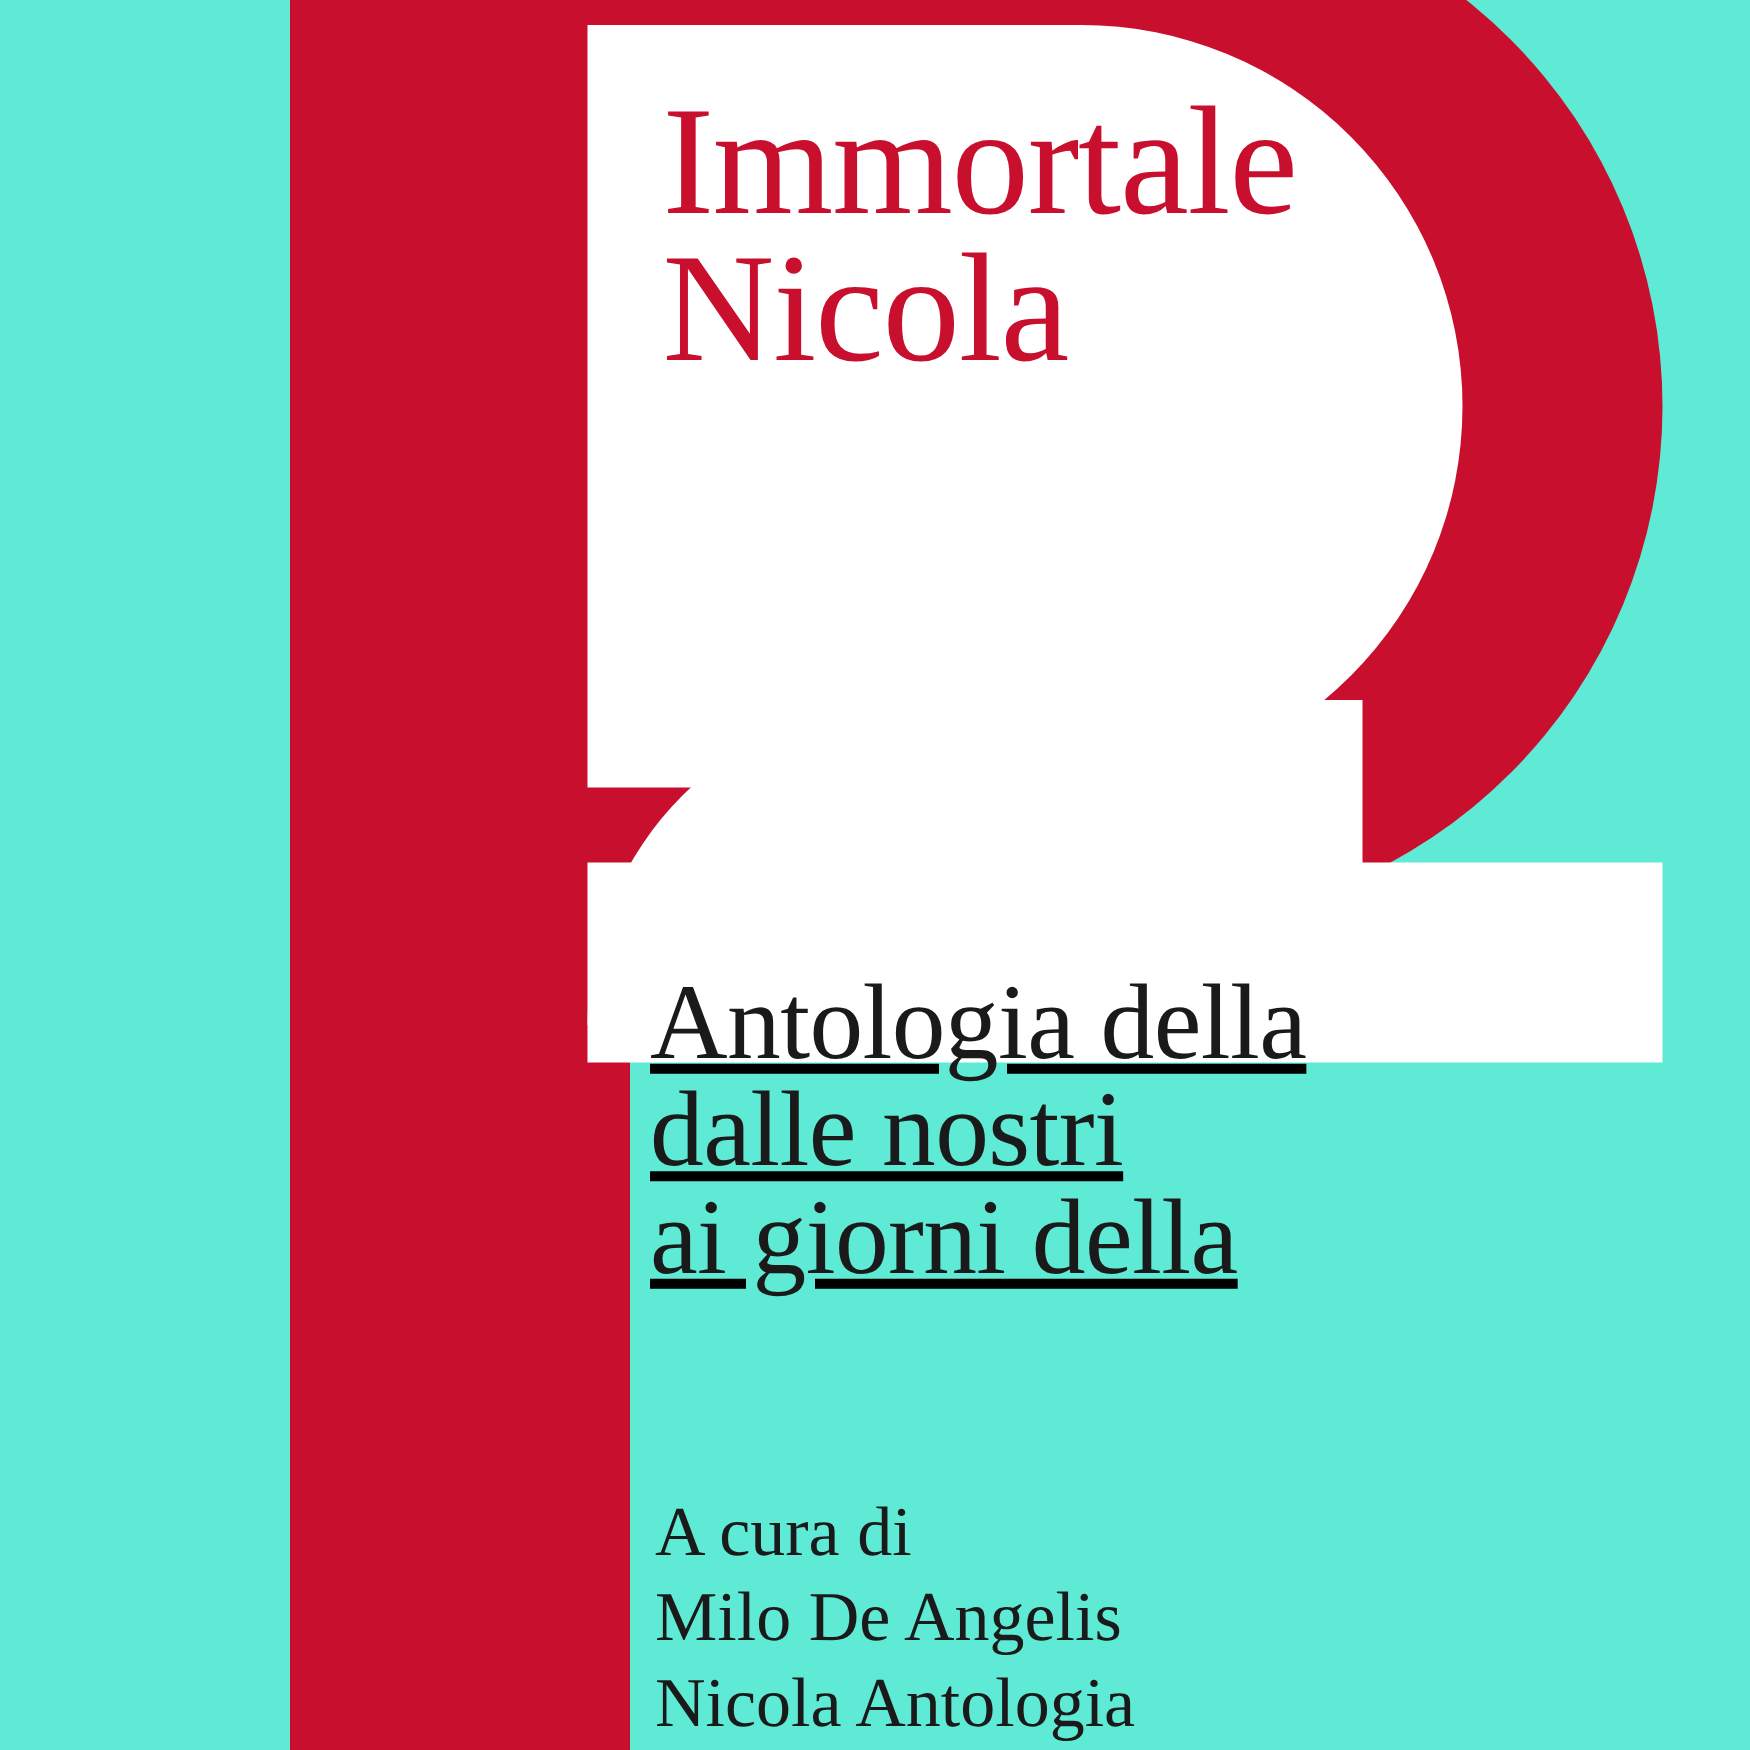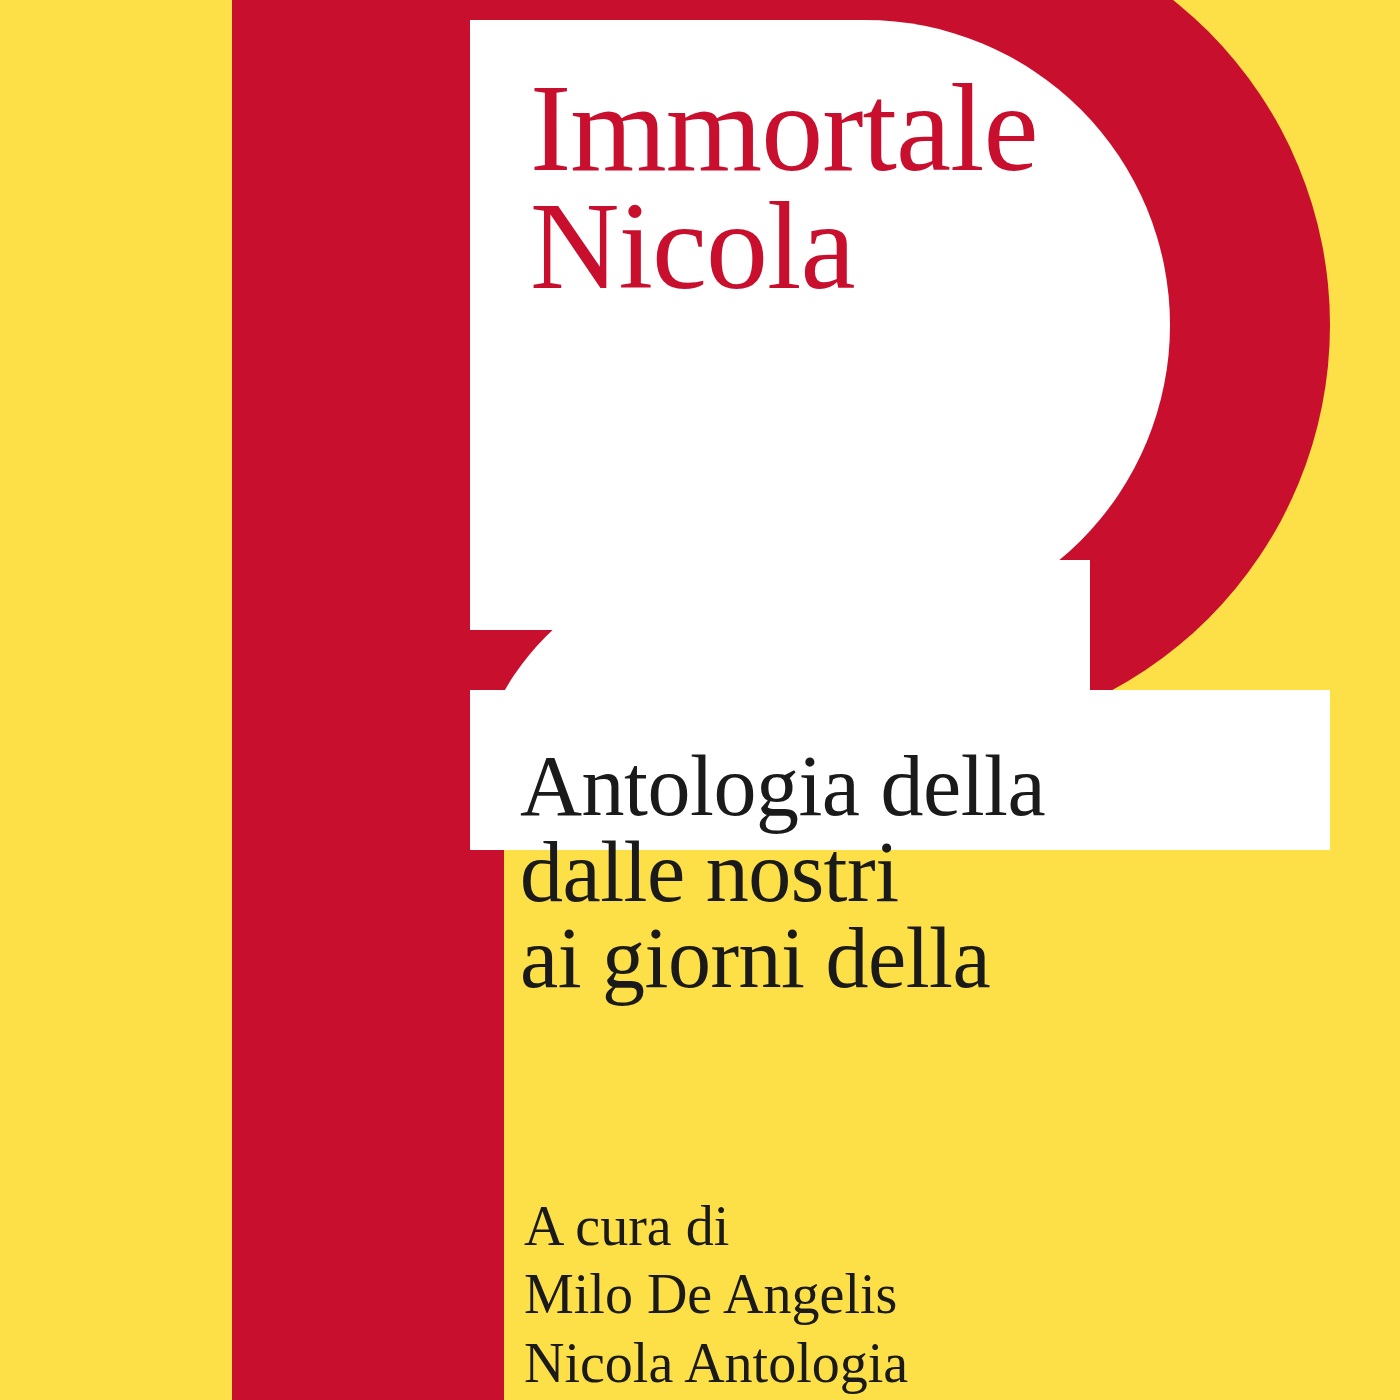--- a/index.html
+++ b/index.html
@@ -11,21 +11,21 @@
     width: 1400px;
     height: 1400px;
     overflow: hidden;
     font-family: "Liberation Serif", serif;
   }
 
   #cover {
     position: relative;
     width: 1400px;
     height: 1400px;
-    background: #fde047;
+    background: #5eead4;
     overflow: hidden;
   }
 
   
   .spine-bar {
     position: absolute;
     left: 232px;
     top: 0;
     width: 272px;
     height: 1400px;
@@ -85,23 +85,24 @@
     font-size: 124px;
     line-height: 0.95;
     letter-spacing: -1px;
     white-space: nowrap;
   }
 
   
   .subtitle-block {
     position: absolute;
     left: 520px;
-    top: 743px;
+    top: 774px;
     width: 800px;
     z-index: 5;
+    text-decoration: underline;
   }
   .subtitle-line {
     color: #1a1a1a;
     font-family: "Liberation Serif", serif;
     font-weight: 400;
     font-size: 86px;
     line-height: 1.0;
     letter-spacing: -0.5px;
     white-space: nowrap;
   }

